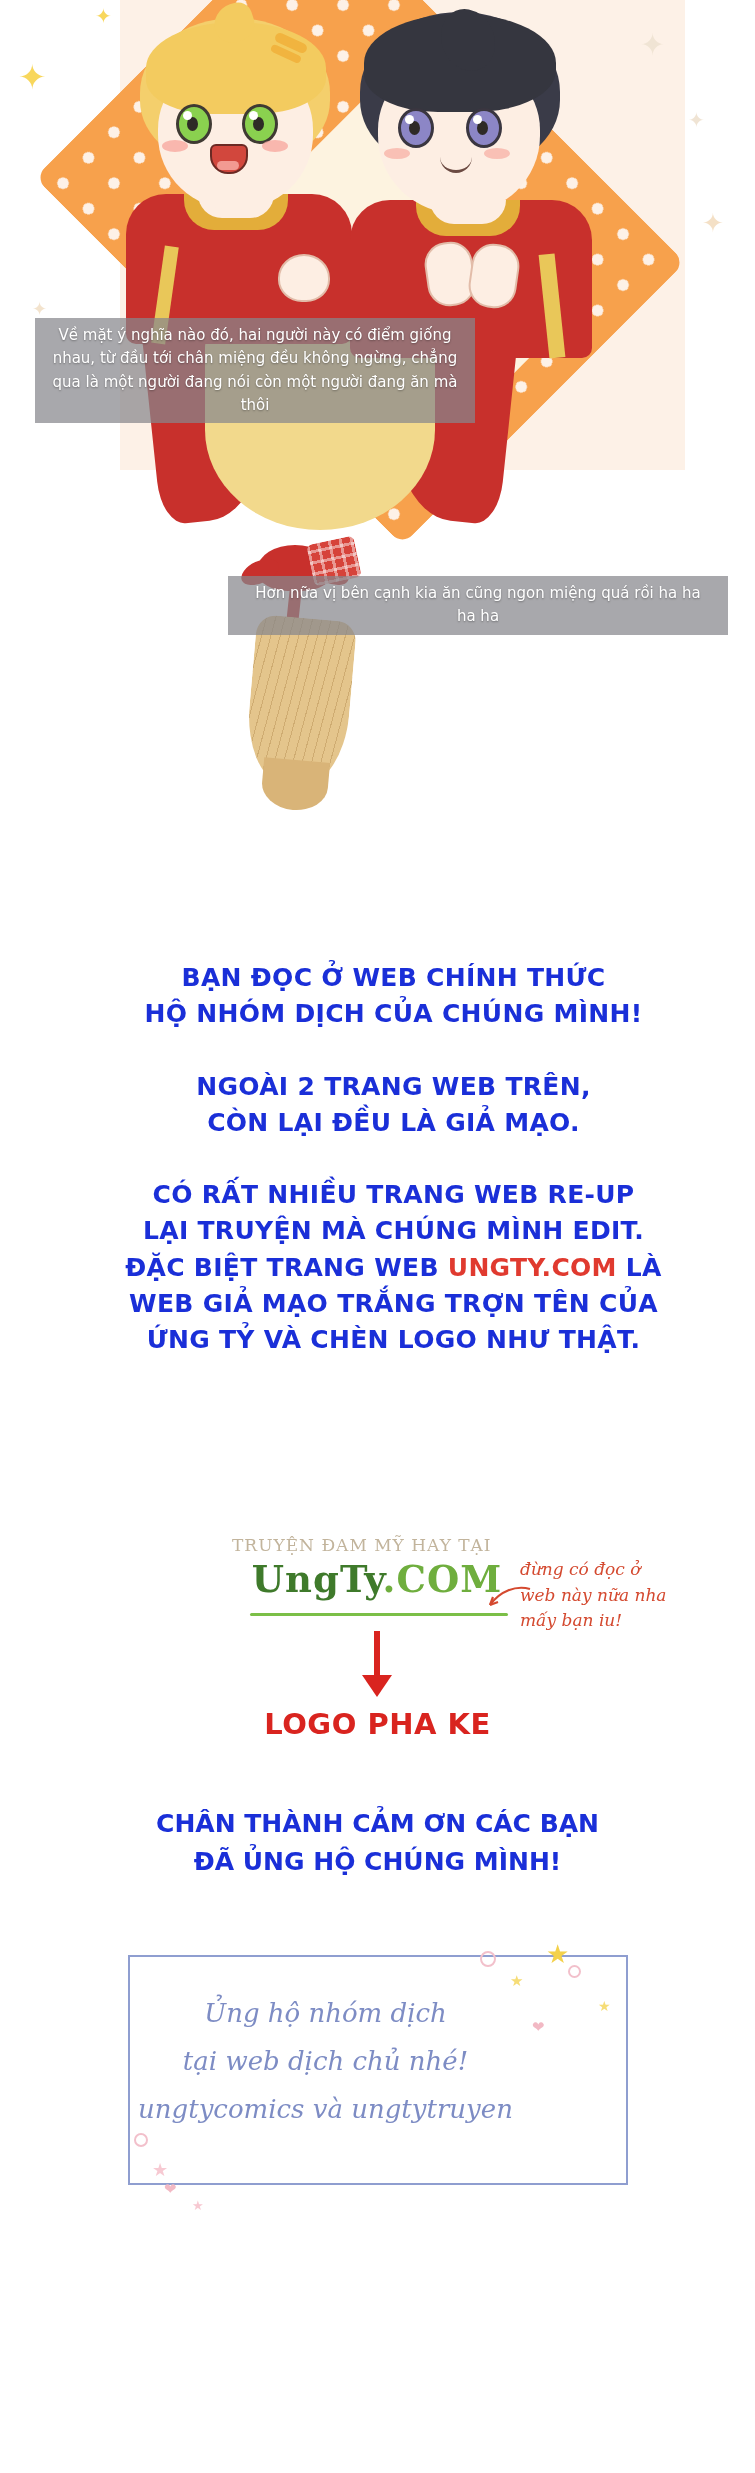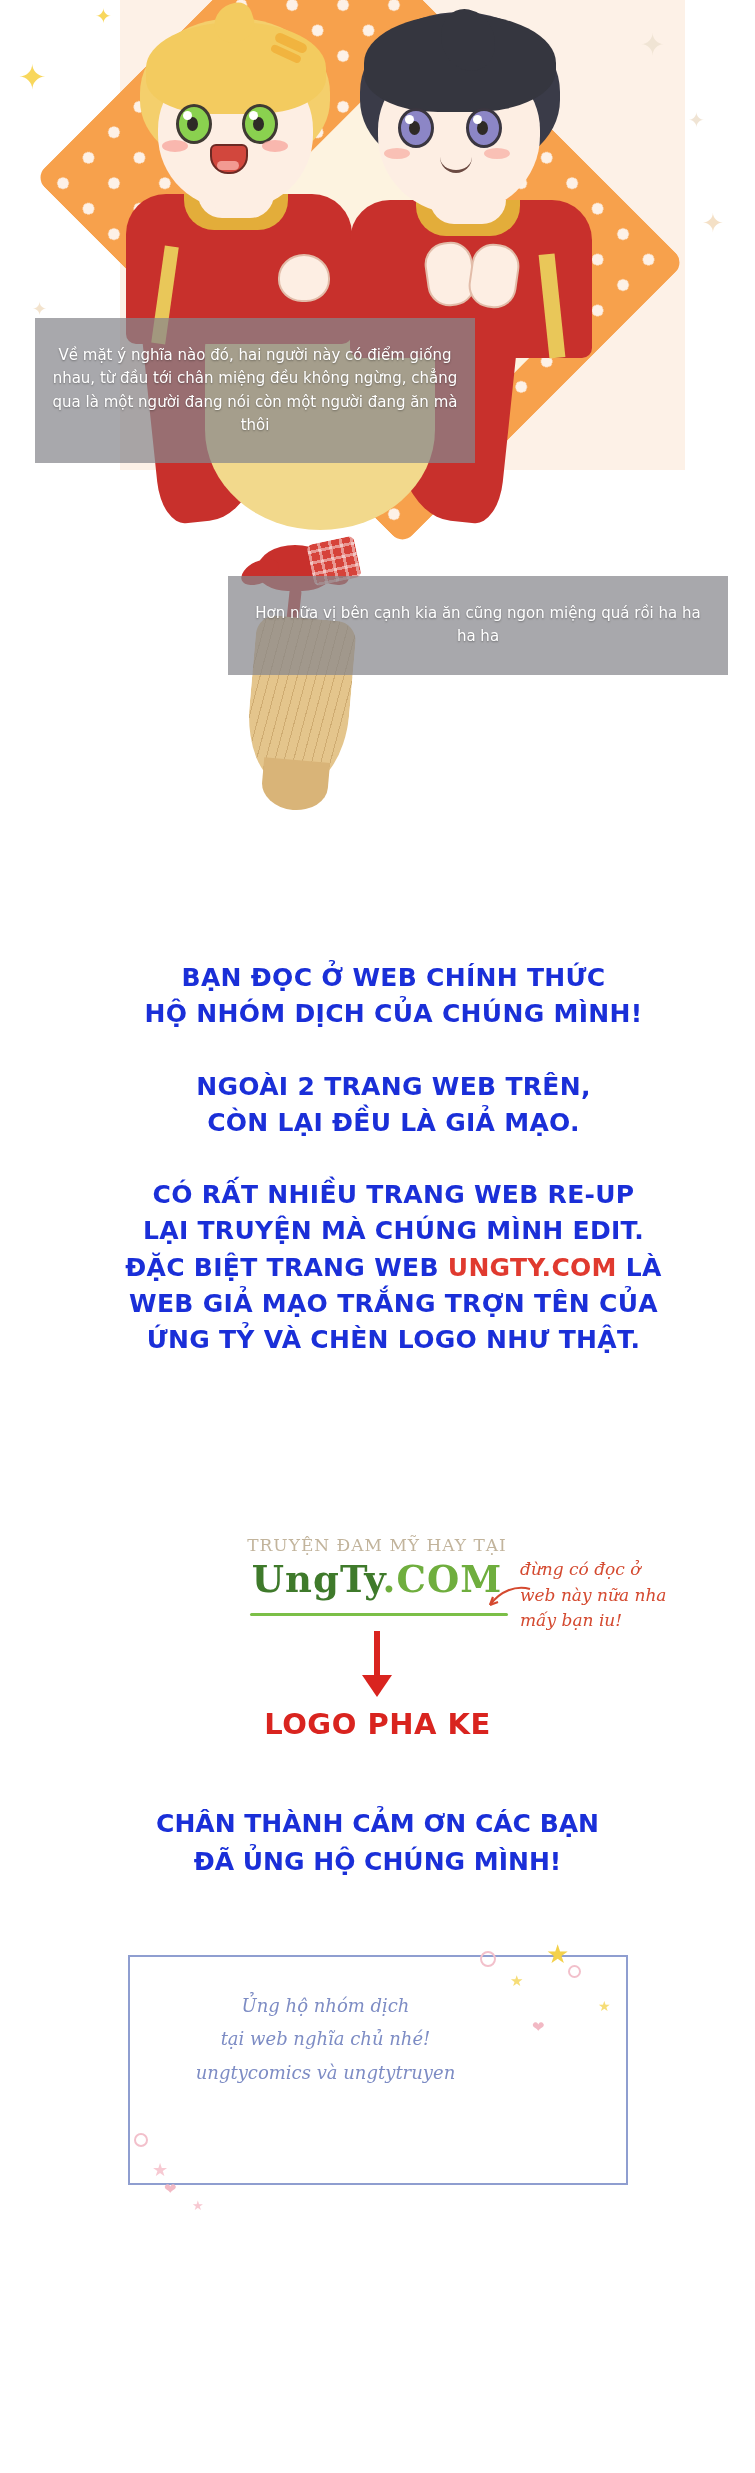--- a/index.html
+++ b/index.html
@@ -302,21 +302,21 @@
   }
 
   
   .caption-box {
     position: absolute;
     background: rgba(135,135,140,0.72);
     color: #ffffff;
     font-size: 15px;
     line-height: 1.55;
     text-align: center;
-    padding: 26px 16px;
+    padding: 6px 16px;
     box-sizing: border-box;
     font-family: "DejaVu Sans", sans-serif;
     text-shadow: 0 1px 2px rgba(0,0,0,.35);
   }
   .caption-1 {
     left: 35px; top: 318px; width: 440px;
   }
   .caption-2 {
     left: 228px; top: 576px; width: 500px;
   }
@@ -351,21 +351,21 @@
     position: absolute;
     left: 0;
     top: 1535px;
     width: 755px;
     height: 230px;
   }
   .logo-top-text {
     position: absolute;
     left: 232px; top: 0;
     width: 290px;
-    text-align: center;
+    text-align: left;
     color: #c2b49c;
     font-family: "DejaVu Serif", serif;
     font-size: 17px;
     letter-spacing: 1px;
   }
   .logo-main {
     position: absolute;
     left: 232px; top: 22px;
     width: 290px;
     text-align: center;
@@ -447,21 +447,21 @@
     box-sizing: border-box;
   }
   .bottom-text {
     position: absolute;
     left: 0; top: 34px;
     width: 395px;
     text-align: center;
     color: #7d8cc4;
     font-family: "DejaVu Serif", serif;
     font-style: italic;
-    font-size: 18px;
+    font-size: 26px;
     line-height: 1.85;
   }
   .deco-star {
     position: absolute;
     color: #f3d14b;
     font-size: 22px;
     line-height: 1;
   }
   .deco-heart {
     position: absolute;
@@ -620,18 +620,18 @@
     <span class="deco-star" style="left:24px; top:206px; font-size:18px; color:#f7c9d2;">★</span>
     <span class="deco-star" style="left:64px; top:244px; font-size:13px; color:#f7c9d2;">★</span>
     <div class="deco-ring" style="left:352px; top:-4px;"></div>
     <div class="deco-ring" style="left:440px; top:10px; width:9px; height:9px;"></div>
     <div class="deco-ring" style="left:6px; top:178px; width:10px; height:10px;"></div>
     <span class="deco-heart" style="left:404px; top:64px;">❤</span>
     <span class="deco-heart" style="left:36px; top:226px;">❤</span>
 
     <div class="bottom-text">
       <div>Ủng hộ nhóm dịch</div>
-      <div>tại web nghĩa chủ nhé!</div>
+      <div>tại web dịch chủ nhé!</div>
       <div>ungtycomics và ungtytruyen</div>
     </div>
   </div>
 
 </div>
 
 </body></html>

